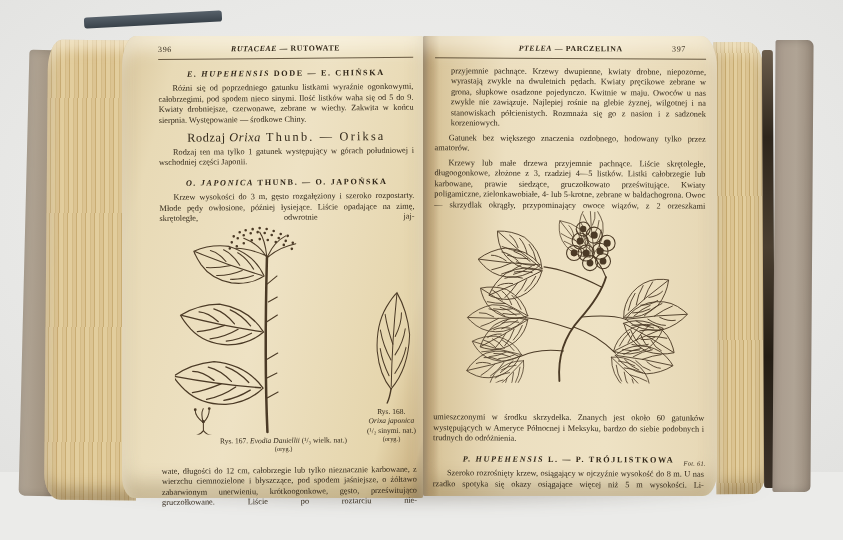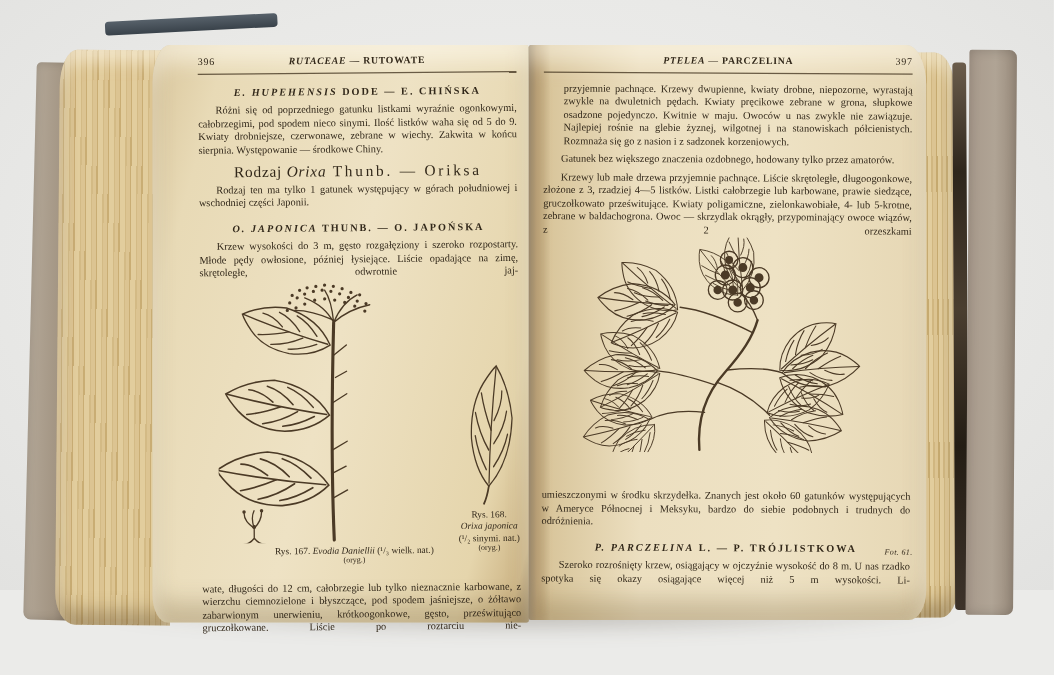--- a/index.html
+++ b/index.html
@@ -42,28 +42,28 @@
     box-shadow:inset 0 0 9px rgba(0,0,0,.18);}
   
   .page{position:absolute;top:36px;height:462px;color:var(--ink,#32281a);}
   .page-left{left:122px;width:301px;
     background:linear-gradient(105deg,#d9c69c 0%,#e8dab6 14%,var(--paper,#eee2c4) 50%,#e5d5ac 86%,#cdb586 96%,#8f7850 100%);
     border-radius:14px 2px 2px 12px / 30px 2px 2px 22px;
     box-shadow:inset 0 14px 16px rgba(255,252,240,.55), inset 0 -16px 18px rgba(110,88,52,.28);}
   .page-right{left:423px;width:294px;height:460px;
     background:linear-gradient(to right,#7e6847 0%,#b59a6d 2%,#d9c69c 5.5%,#ecdfc0 28%,var(--paper,#eee2c4) 62%,#e6d7b4 100%);
     border-radius:2px 16px 14px 2px / 2px 32px 24px 2px;
-    box-shadow:inset 0 14px 16px rgba(255,252,240,.5), inset 0 -16px 18px rgba(110,88,52,.28);padding-left:24px;}
+    box-shadow:inset 0 14px 16px rgba(255,252,240,.5), inset 0 -16px 18px rgba(110,88,52,.28);}
   .content{position:absolute;inset:0;font-size:8.3px;line-height:10.5px;}
   .content-left{padding:8px 8px 0 38px;transform:rotate(-.5deg);}
   .content-right{padding:8px 12px 0 11px;transform:rotate(.3deg);}
   .phead{display:flex;align-items:baseline;font-size:8px;letter-spacing:.6px;}
   .phead .pgno{width:34px;}
   .phead .rhead{flex:1;text-align:center;font-weight:bold;font-size:7.8px;}
-  .phead.right .pgno{text-align:right;}
+  .phead.right .pgno{}
   .rule{border-top:1px solid rgba(60,45,25,.75);margin-top:3px;}
   .h-species{text-align:center;font-weight:bold;font-size:8.2px;letter-spacing:1.6px;margin-top:10px;}
   .h-genus{text-align:center;font-size:12.3px;letter-spacing:.6px;margin-top:7px;}
   .h-genus .sp{letter-spacing:2.2px;}
   p{margin:4px 0 0 0;text-align:justify;}
   p.ind{text-indent:14px;}
   p.fulljust{text-align-last:justify;}
   .ital{font-style:italic;}
   .fig-block{position:relative;}
   .fig-caption{position:absolute;text-align:center;font-size:7.5px;line-height:9.5px;}
@@ -261,20 +261,20 @@
             <circle cx="148" cy="52" r="3.4"></circle>
               <circle cx="161" cy="50" r="3.4"></circle>
               <circle cx="141" cy="18" r="3.2"></circle>
           </g>
         </svg>
       </div>
 
       <p>umieszczonymi w środku skrzydełka. Znanych jest około 60 gatunków występujących w Ameryce Północnej i Meksyku, bardzo do siebie podobnych i trudnych do odróżnienia.</p>
 
       <div class="h-wrap">
-        <div class="h-species"><span class="ital">P. PARCZELINA</span><span> L. — P. TRÓJLISTKOWA</span></div>
+        <div class="h-species"><span class="ital">P. HUPEHENSIS</span><span> L. — P. TRÓJLISTKOWA</span></div>
         <span class="margin-note">Fot. 61.</span>
       </div>
       <p class="ind fulljust">Szeroko rozrośnięty krzew, osiągający w ojczyźnie wysokość do 8 m. U nas rzadko spotyka się okazy osiągające więcej niż 5 m wysokości. Li-</p>
     </div>
   </div>
 
 </div>
 
 </body></html>

